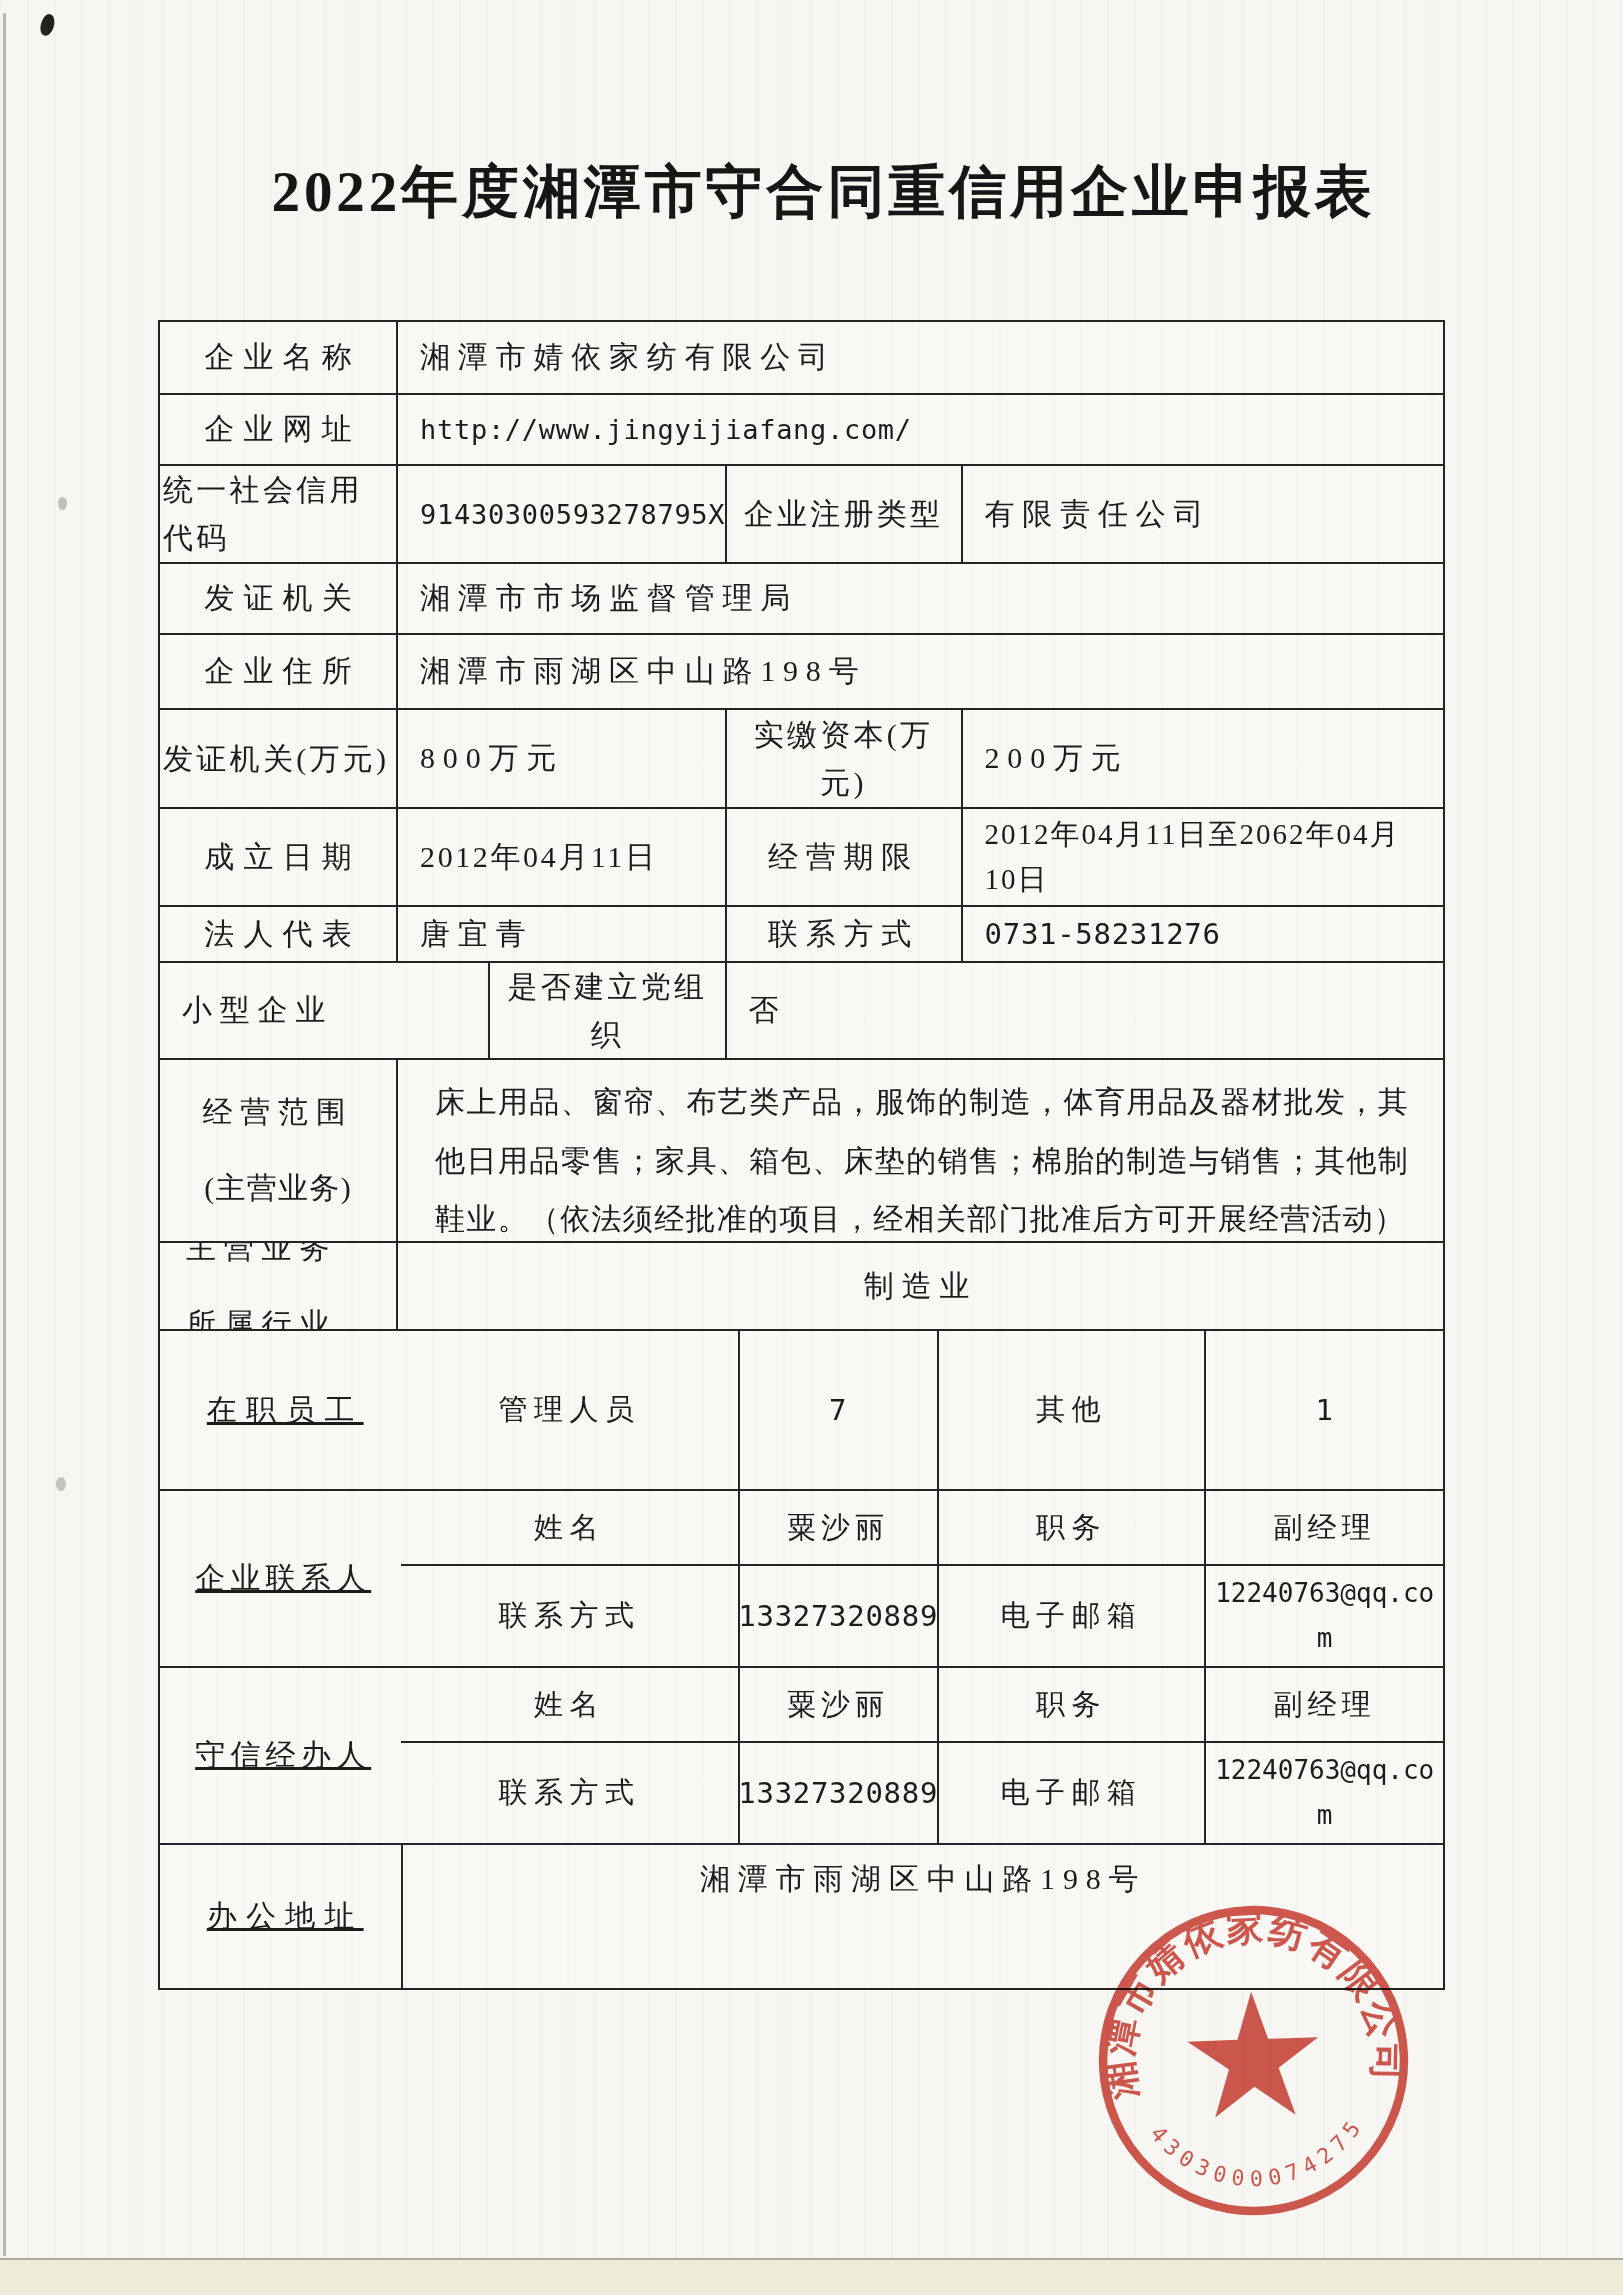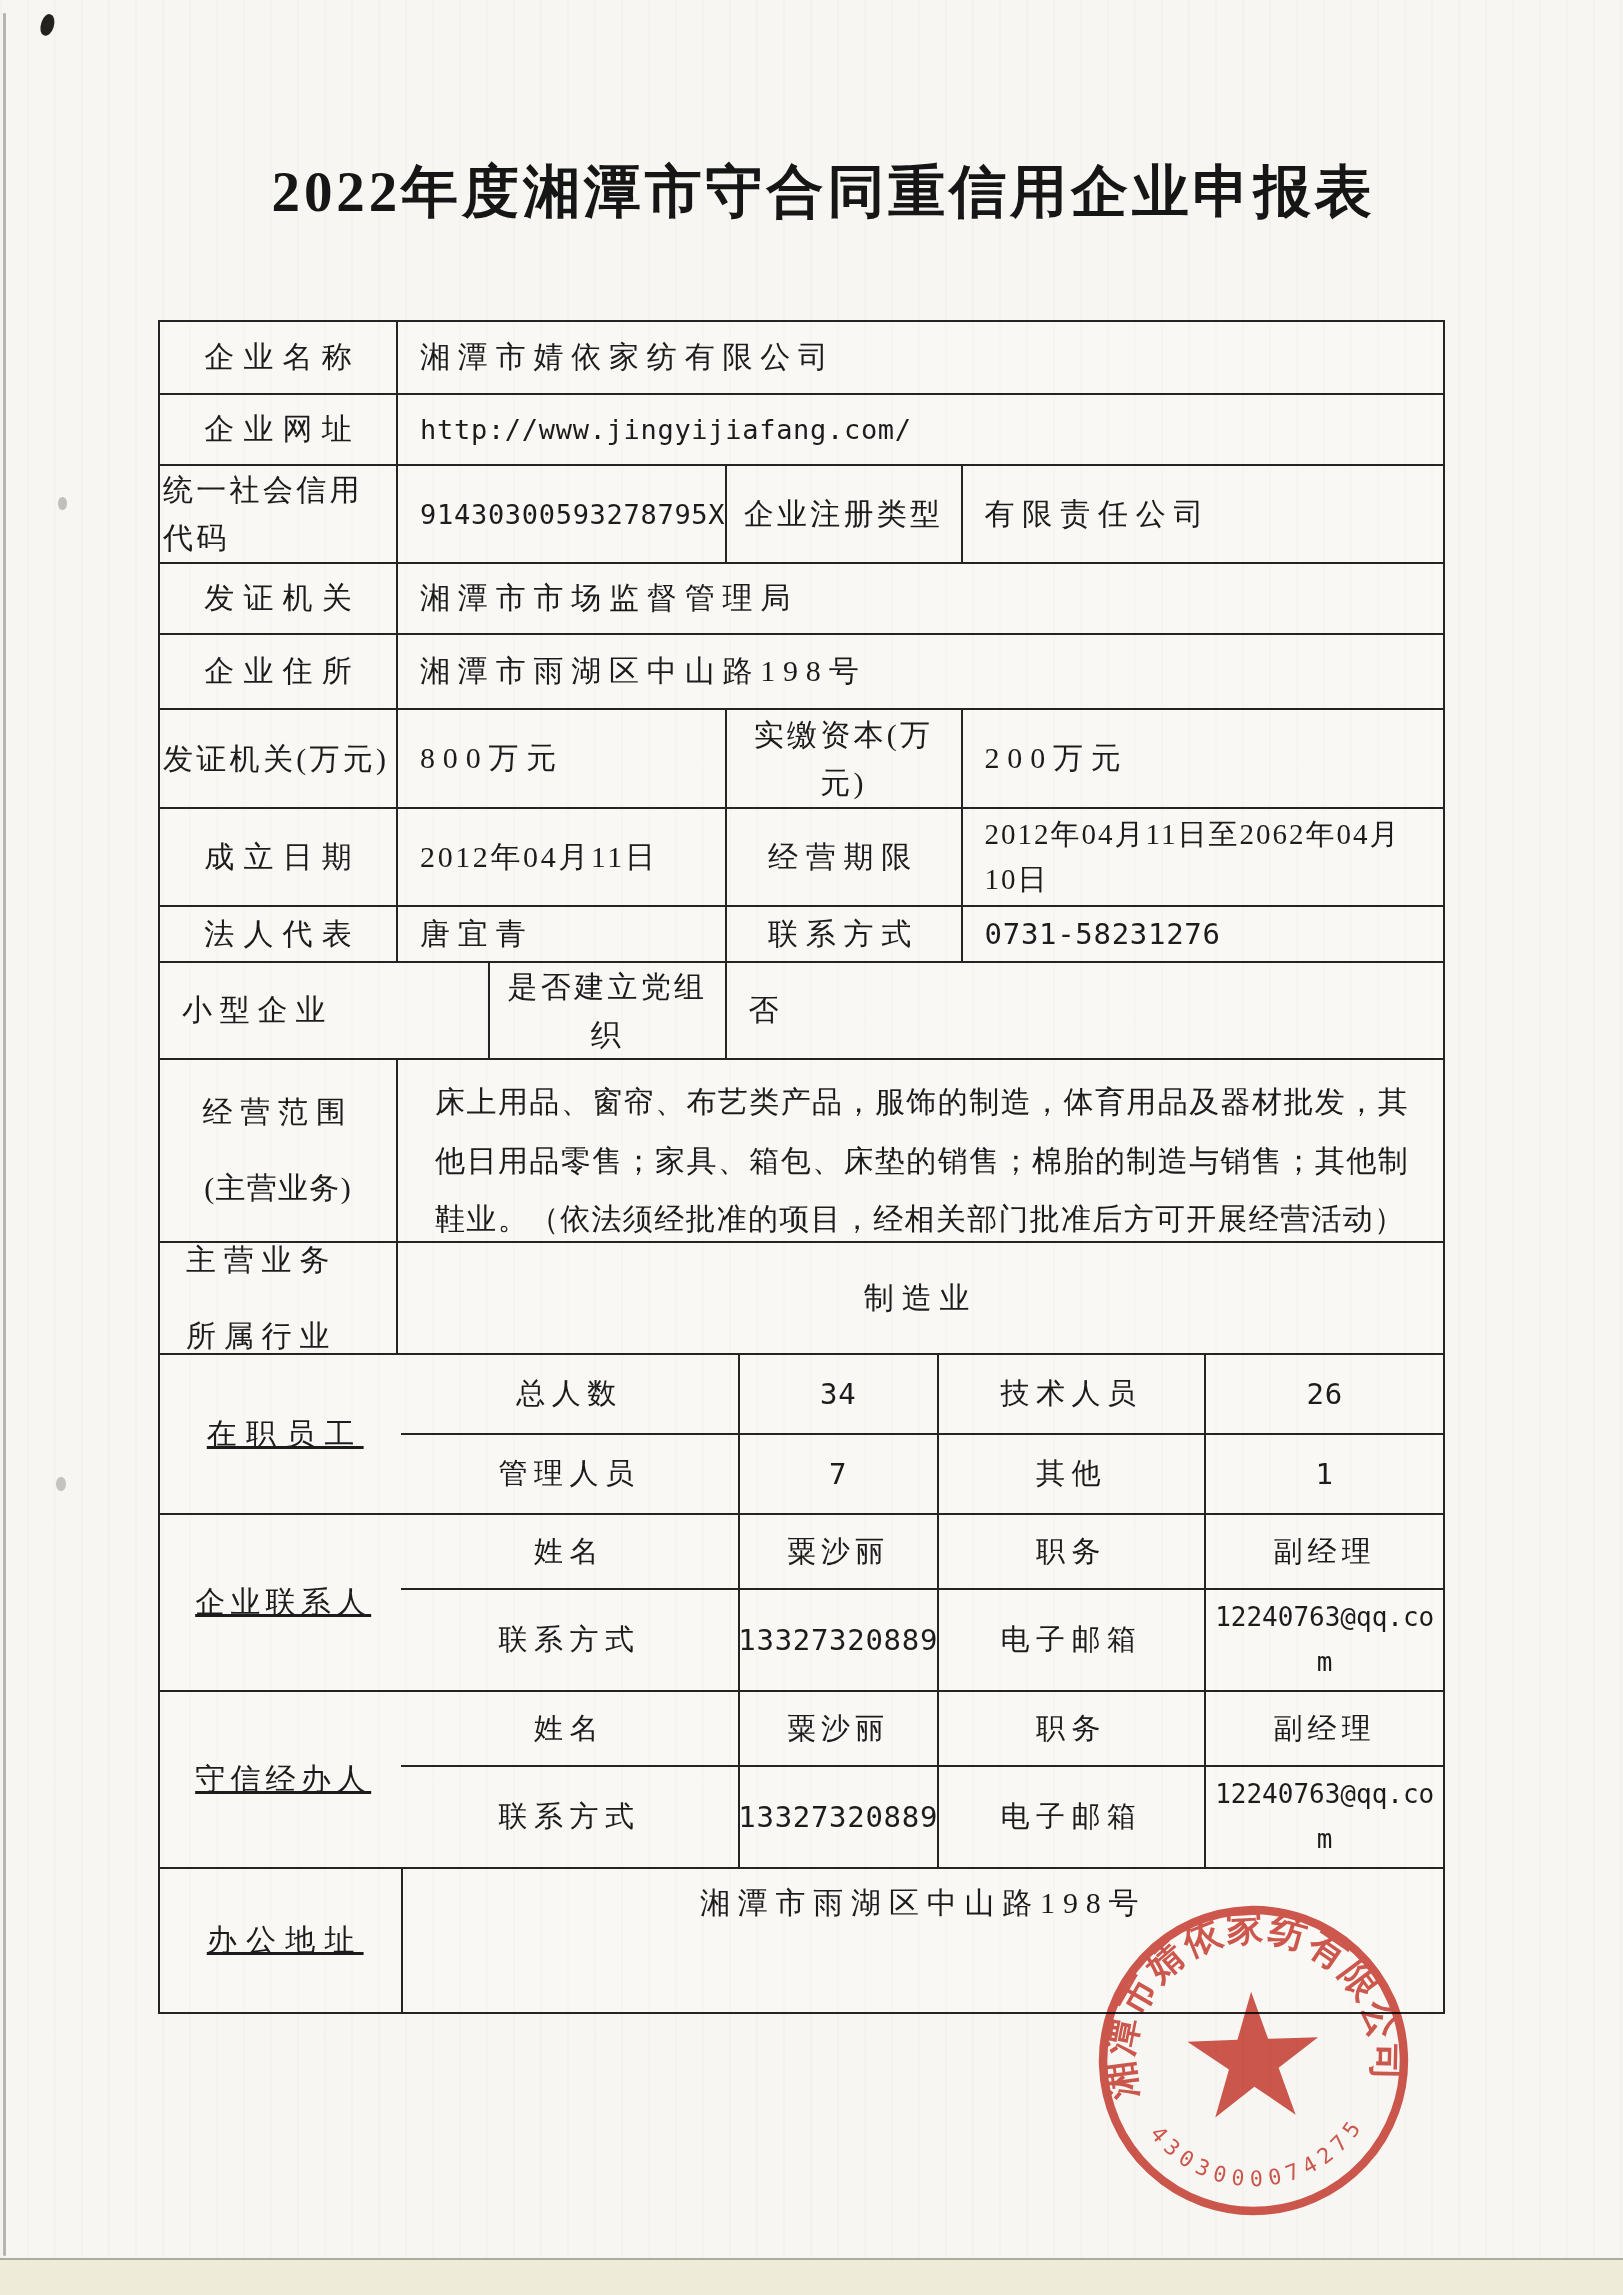--- a/index.html
+++ b/index.html
@@ -176,39 +176,33 @@
   </div>
 
   <div class="row" style="height:183px">
     <div class="cell cA twoLine">
       <span>经营范围</span>
       <span style="letter-spacing:1.3px">(主营业务)</span>
     </div>
     <div class="cell cRest scope-val">床上用品、窗帘、布艺类产品，服饰的制造，体育用品及器材批发，其他日用品零售；家具、箱包、床垫的销售；棉胎的制造与销售；其他制鞋业。（依法须经批准的项目，经相关部门批准后方可开展经营活动）</div>
   </div>
 
-  <div class="row" style="height:112px">
+  <div class="row" style="height:88px">
     <div class="cell cA twoLine twoLineL">
       <span>主营业务</span>
       <span>所属行业</span>
     </div>
     <div class="cell cRest val center">制造业</div>
   </div>
 
   <div class="row" style="height:160px">
     <div class="cell gLabel lab">
         <span class="tin">在职员工</span>
       </div>
     <div class="gGrid">
-      <div class="subrow">
-        <div class="cell sB sublab" style="border-left:none">总人数</div>
-        <div class="cell sC subval">34</div>
-        <div class="cell sD sublab">技术人员</div>
-        <div class="cell sE subval">26</div>
-      </div>
       <div class="subrow">
         <div class="cell sB sublab" style="border-left:none">管理人员</div>
         <div class="cell sC subval">7</div>
         <div class="cell sD sublab">其他</div>
         <div class="cell sE subval">1</div>
       </div>
     </div>
   </div>
 
   <div class="row" style="height:177px">

